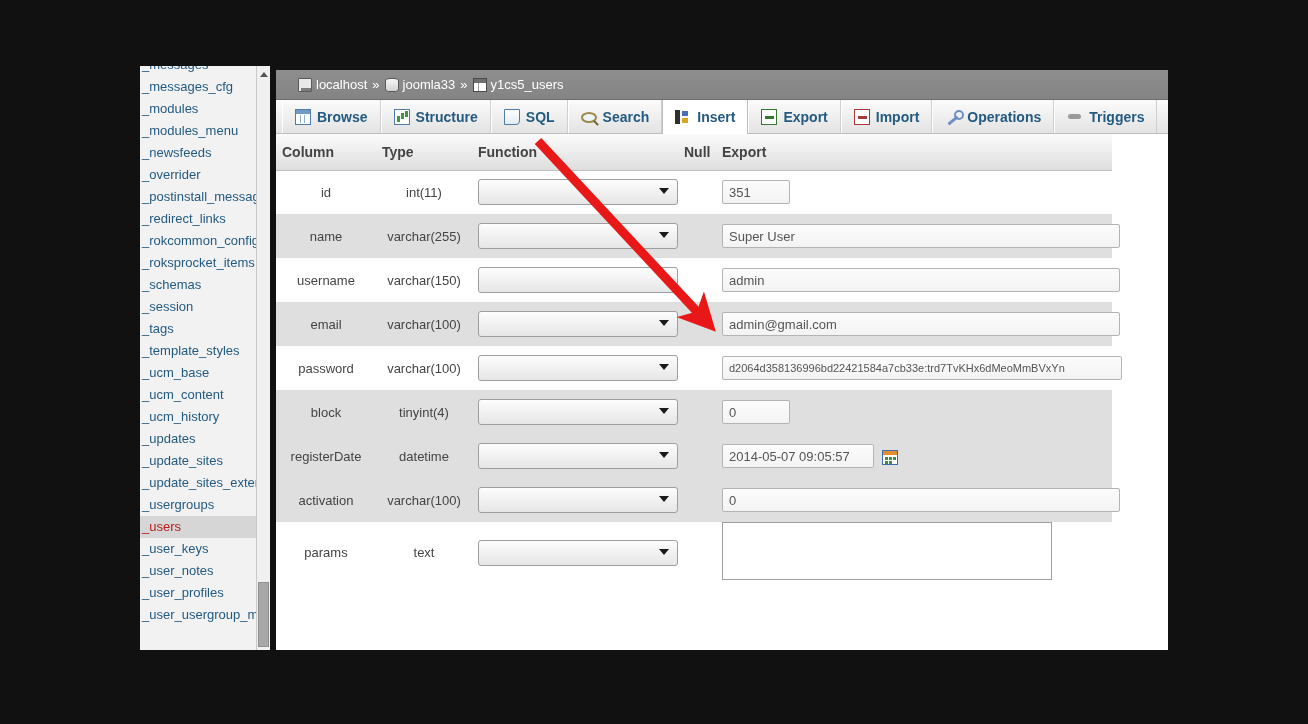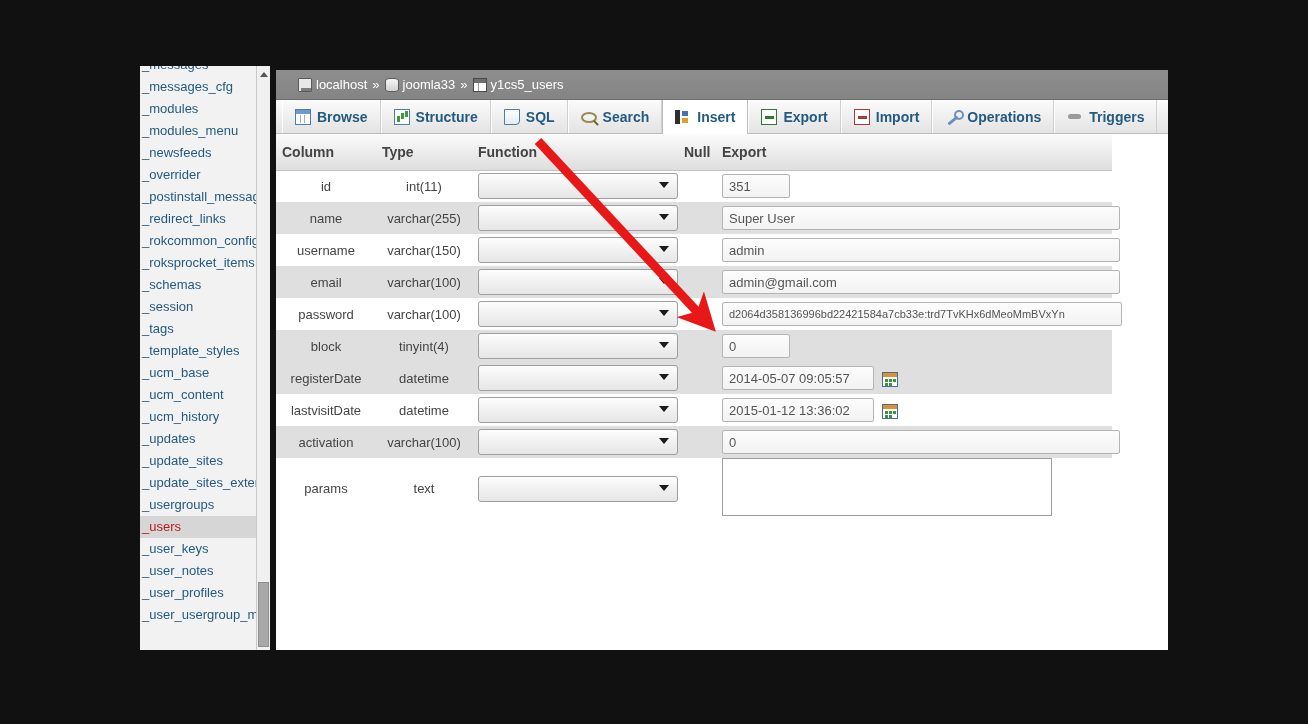--- a/index.html
+++ b/index.html
@@ -255,21 +255,21 @@
     background: #ffffff; border: 1px solid #3f6fa5; position: relative;
   }
   .cal-ico:before {
     content:""; position:absolute; left:0; top:0; right:0; height:4px; background:#e08f2a;
   }
   .cal-ico:after {
     content:""; position:absolute; left:2px; top:6px; width:3px; height:3px; background:#3f8f3f;
     box-shadow: 4px 0 0 #3f8f3f, 8px 0 0 #3f8f3f, 0 4px 0 #3f8f3f, 4px 4px 0 #3f8f3f;
   }
 
-  .row-tall td { height: 32px; }
+  .row-tall td { height: 44px; }
 
   
   #arrow-annotation {
     position: absolute; left: 0; top: 0;
     width: 1308px; height: 724px;
     pointer-events: none;
   }
 </style>
 </head>
 <body>
@@ -439,29 +439,20 @@
             </tr>
             <tr class="even row-tall">
               <td class="col-name">registerDate</td>
               <td class="col-type">datetime</td>
               <td>
                 <div class="select-wrap"><select class="func"><option></option></select><span class="arrow"></span></div>
               </td>
               <td class="col-null"></td>
               <td><input type="text" class="val w-date" value="2014-05-07 09:05:57" style=""><span class="cal-ico"></span></td>
             </tr>
-            <tr class="odd row-tall">
-              <td class="col-name">lastvisitDate</td>
-              <td class="col-type">datetime</td>
-              <td>
-                <div class="select-wrap"><select class="func"><option></option></select><span class="arrow"></span></div>
-              </td>
-              <td class="col-null"></td>
-              <td><input type="text" class="val w-date" value="2015-01-12 13:36:02" style=""><span class="cal-ico"></span></td>
-            </tr>
             <tr class="even row-tall">
               <td class="col-name">activation</td>
               <td class="col-type">varchar(100)</td>
               <td>
                 <div class="select-wrap"><select class="func"><option></option></select><span class="arrow"></span></div>
               </td>
               <td class="col-null"></td>
               <td><input type="text" class="val w-full" value="0" style=""></td>
             </tr>
             <tr class="odd row-tall">

